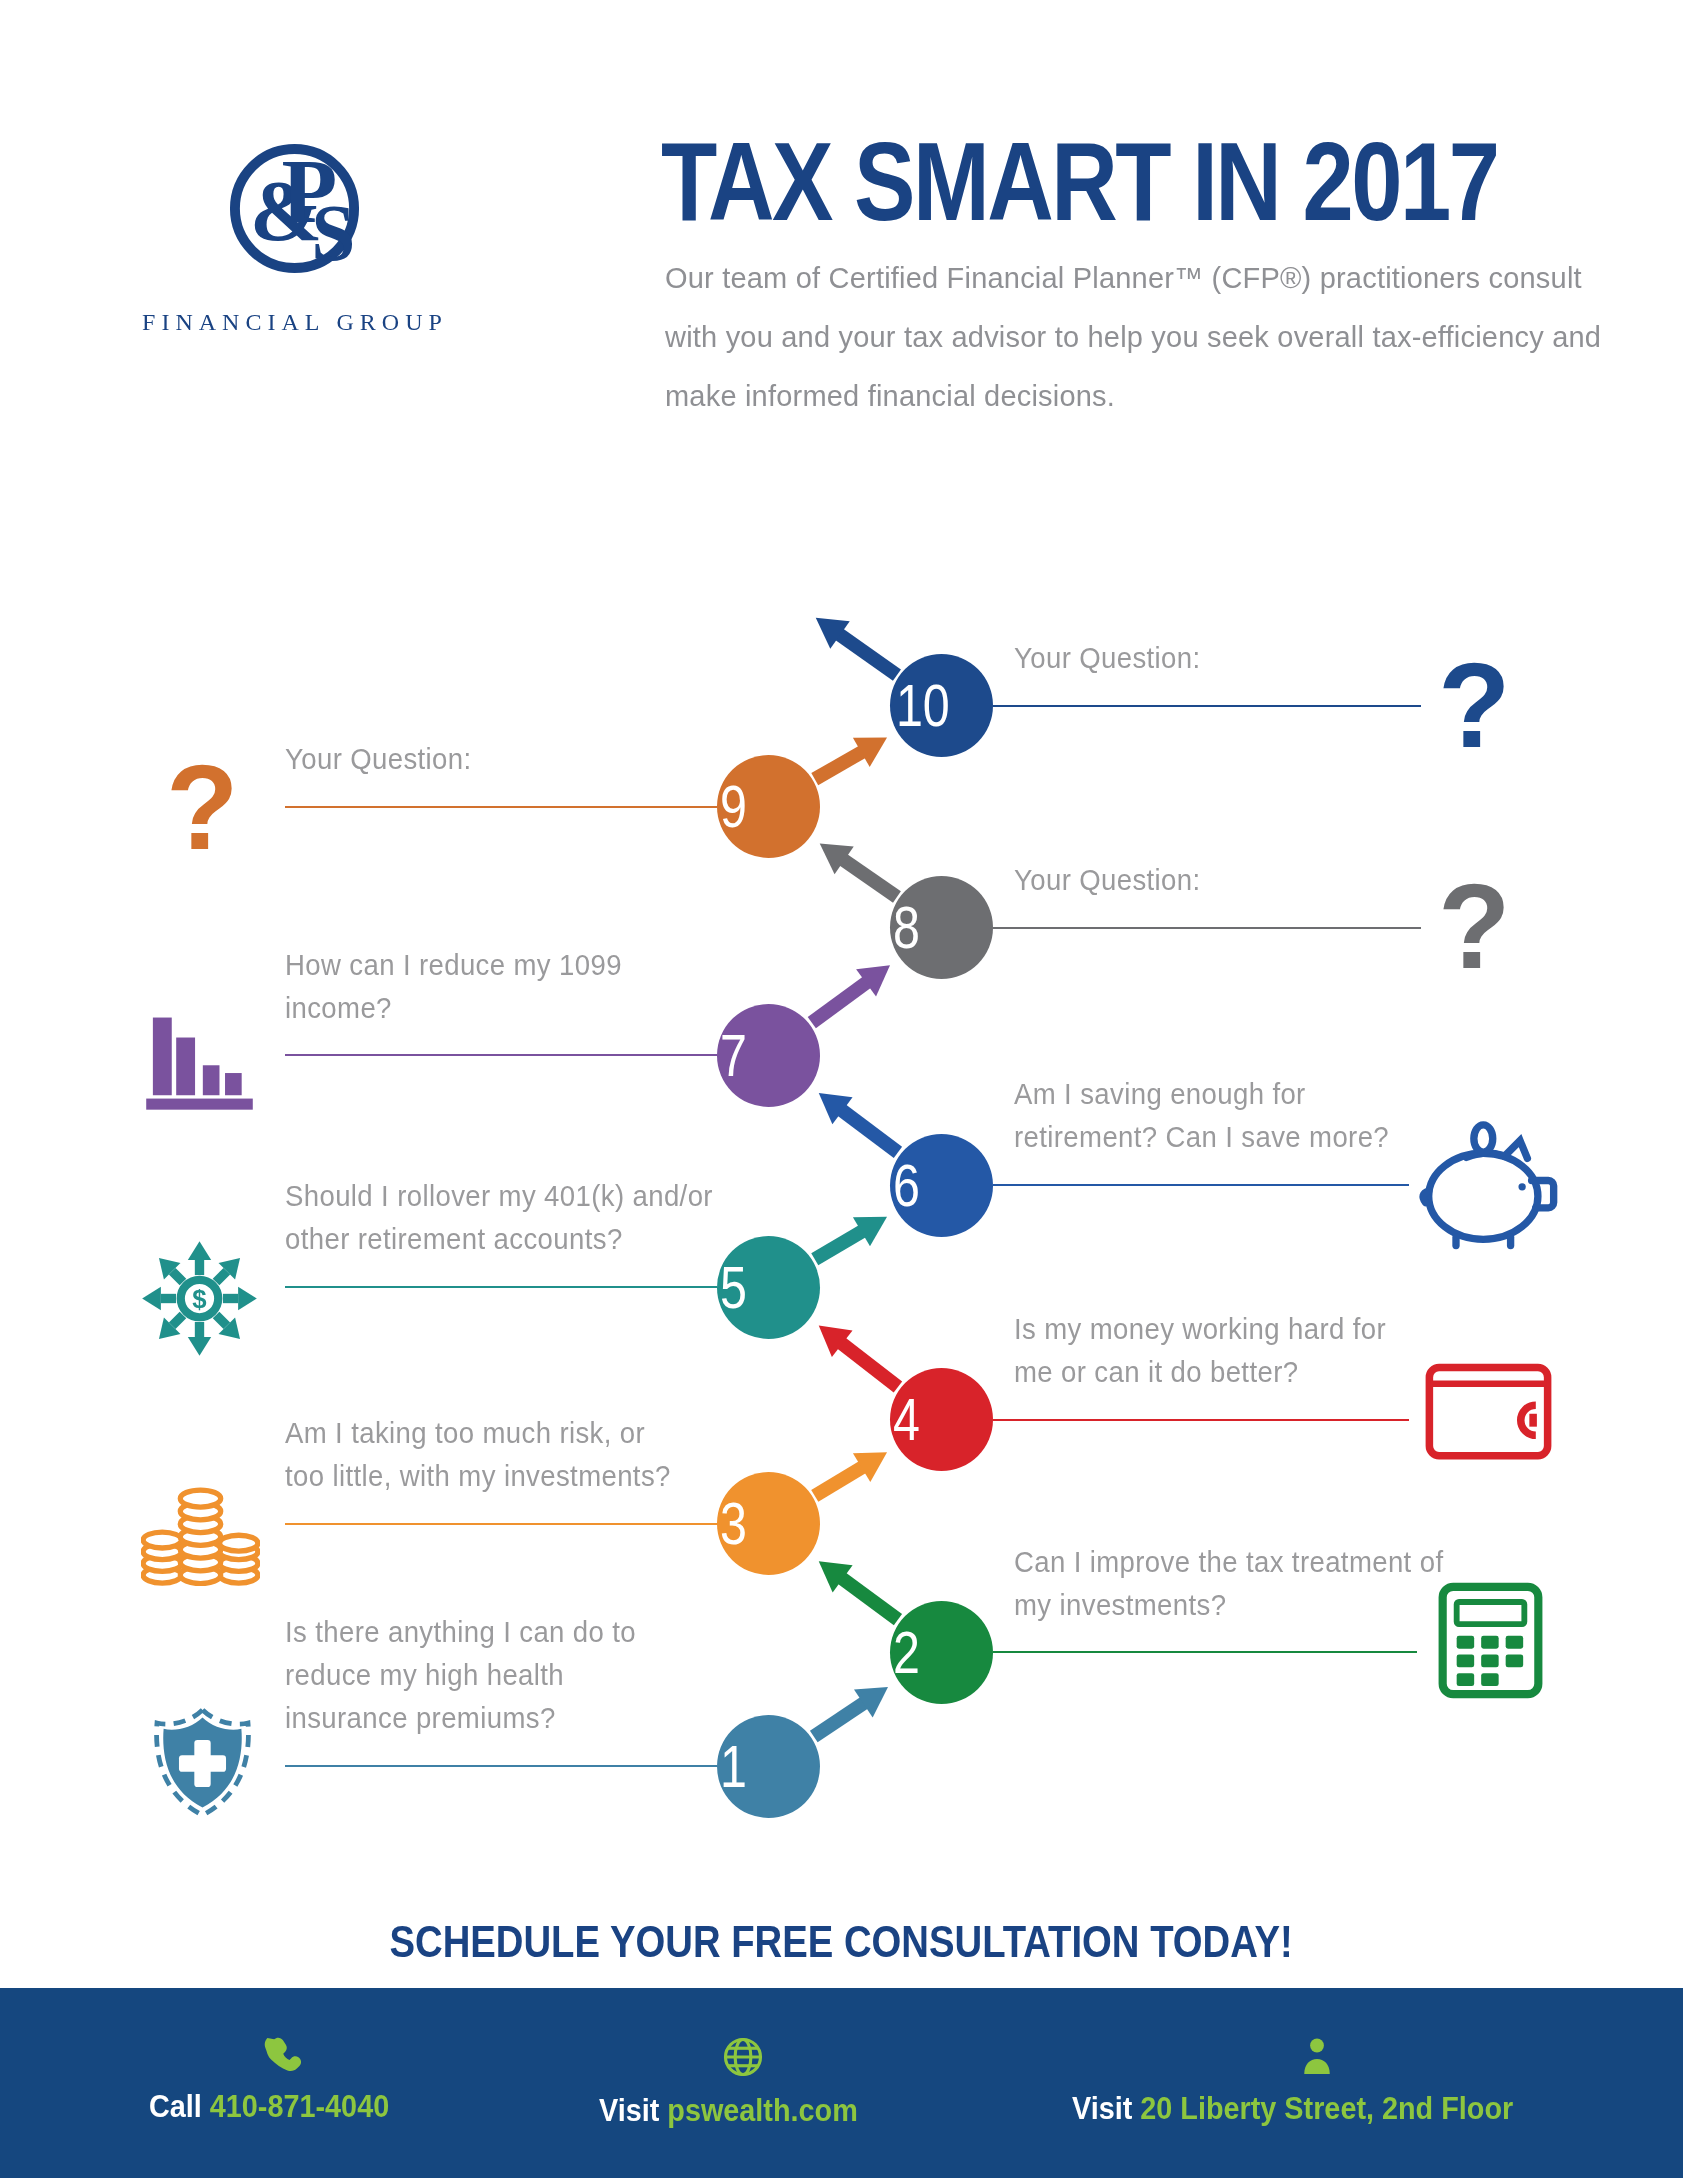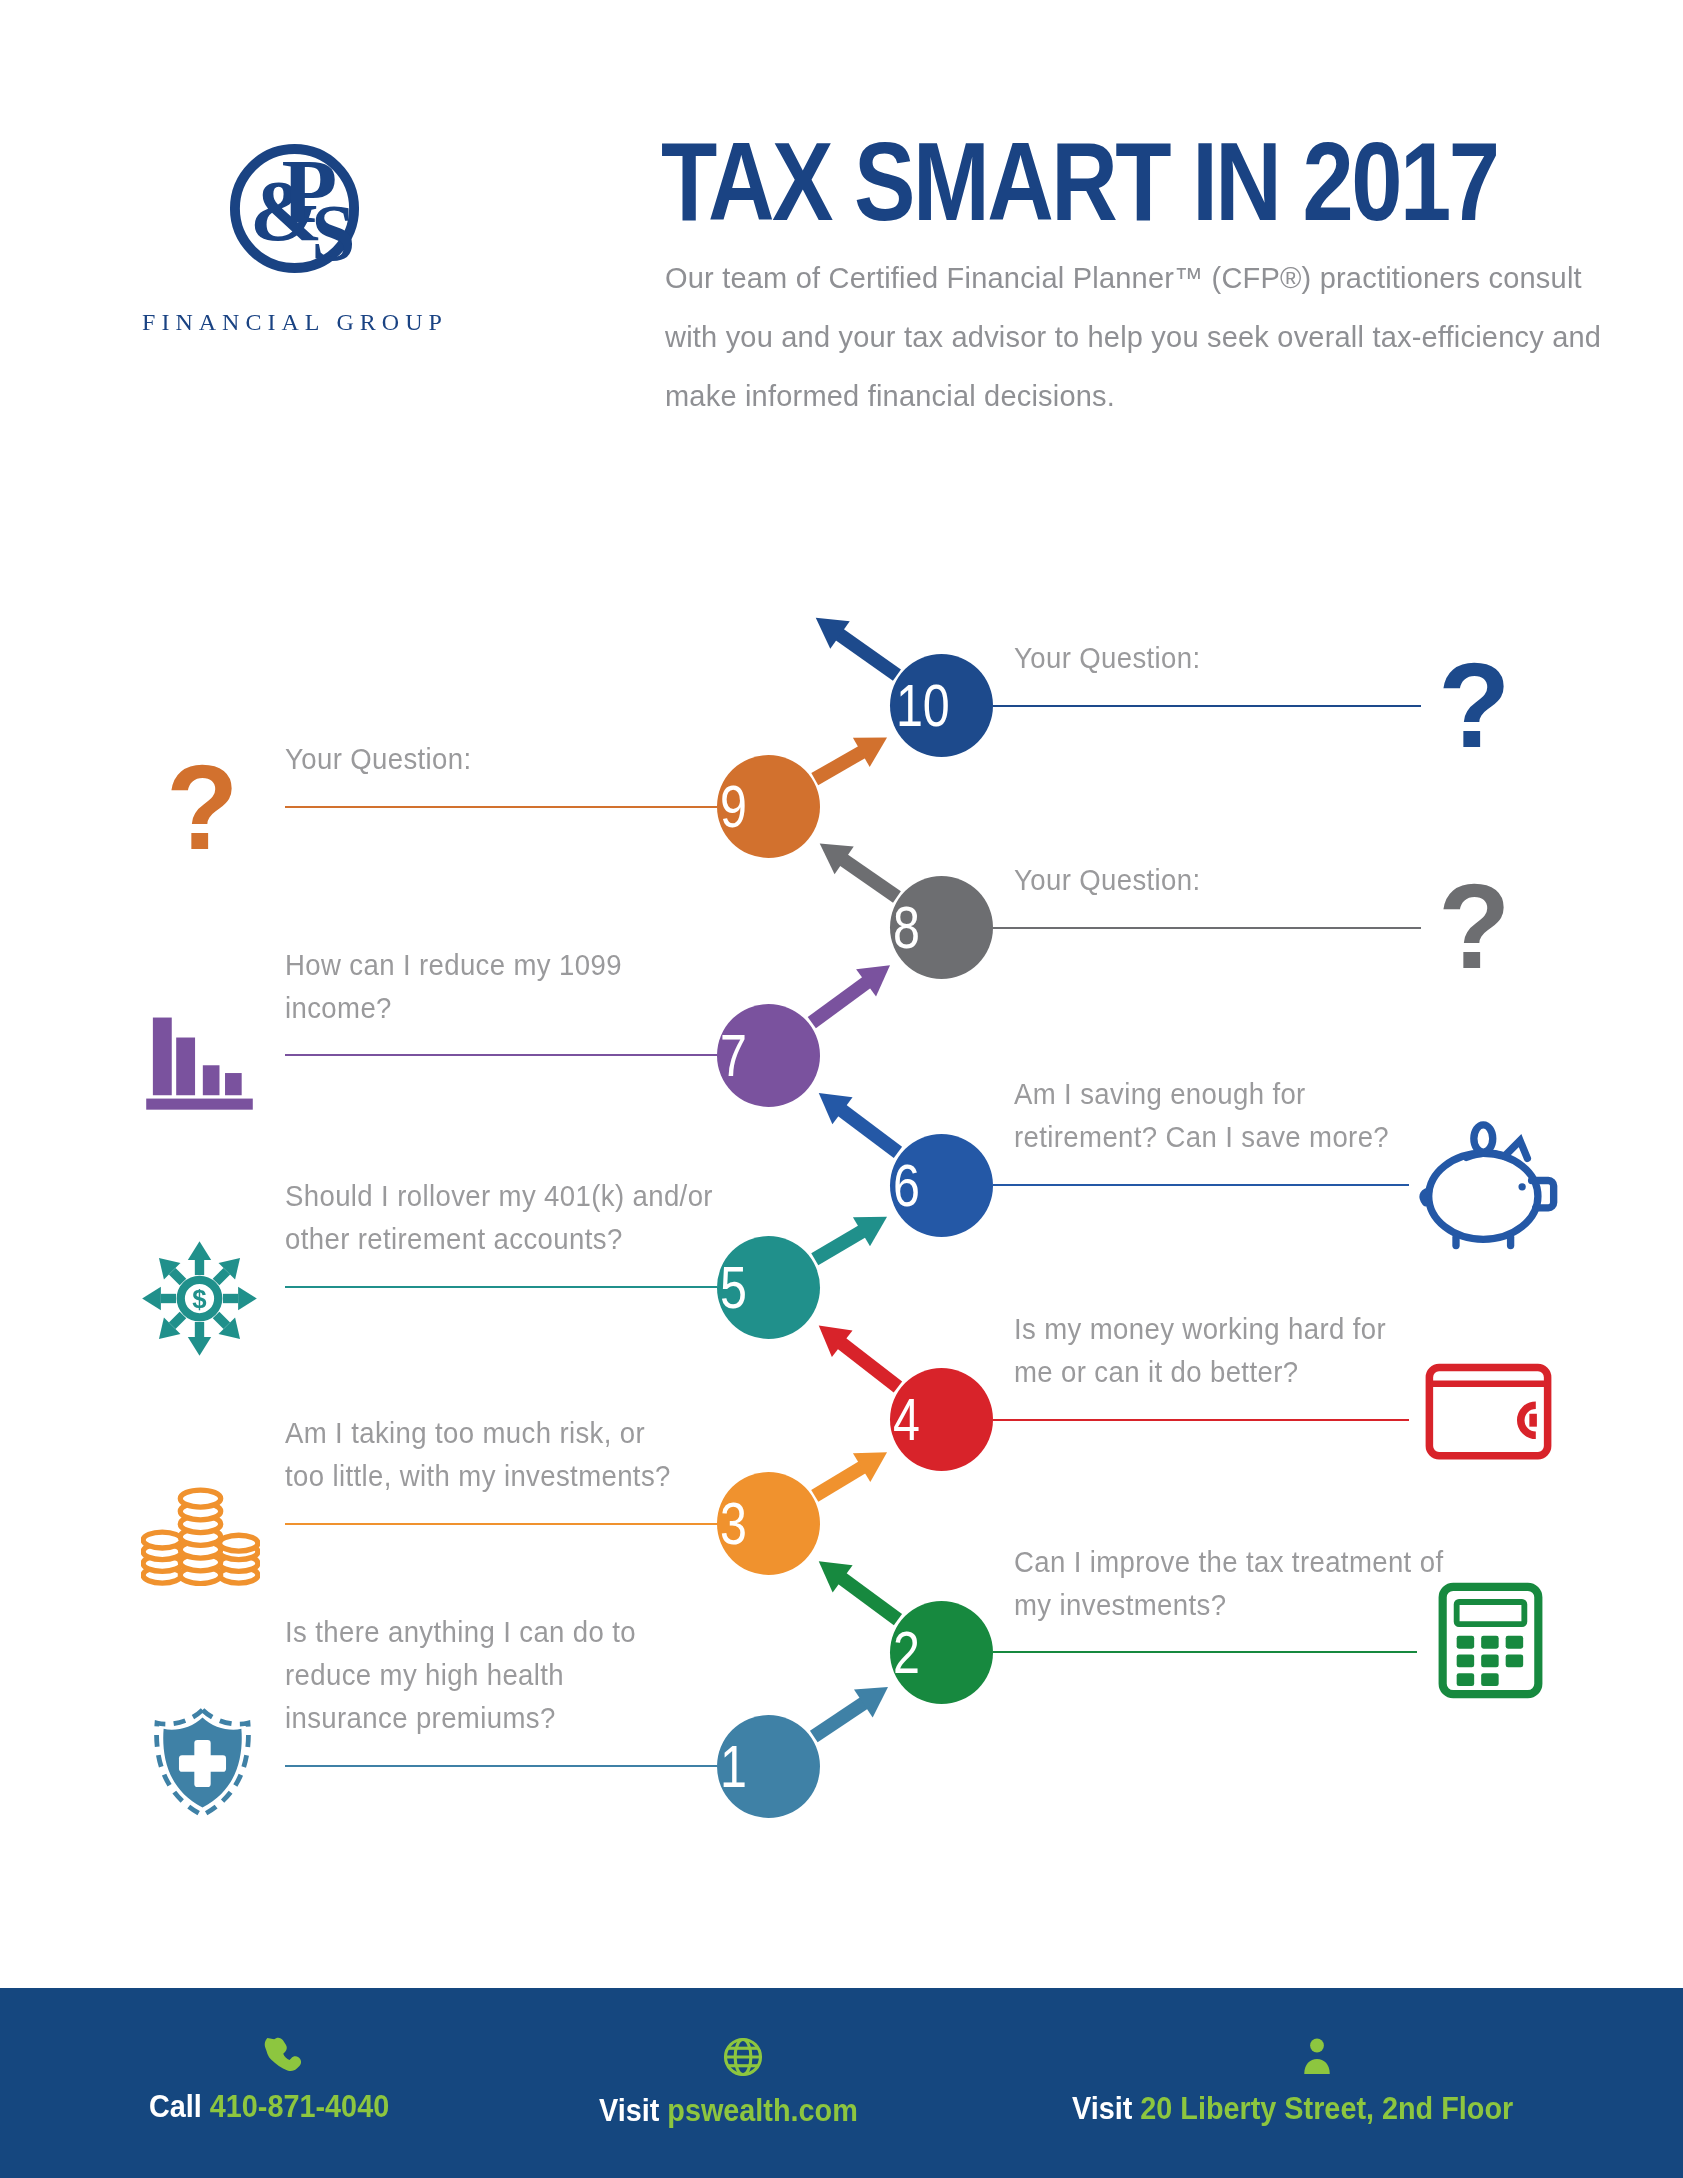--- a/index.html
+++ b/index.html
@@ -276,20 +276,21 @@
     <svg class="q-icon" style="left:141px;top:1695px;" width="123" height="133" viewBox="0 0 120 130">
       <path d="M60 22 C 50 32 33 36 22 33 C 20 58 25 92 60 110 C 95 92 100 58 98 33 C 87 36 70 32 60 22 Z" fill="#3f81a6"></path>
       <g fill="#ffffff">
         <rect x="52" y="44" width="16" height="46" rx="3"></rect>
         <rect x="37" y="59" width="46" height="16" rx="3"></rect>
       </g>
       <path d="M60 22 C 50 32 33 36 22 33 C 20 58 25 92 60 110 C 95 92 100 58 98 33 C 87 36 70 32 60 22 Z" fill="none" stroke="#3f81a6" stroke-width="4" stroke-dasharray="10 7" transform="translate(60,66) scale(1.17) translate(-60,-66)"></path>
     </svg>
   </div>
 
+  <div class="cta"><span>SCHEDULE YOUR FREE CONSULTATION TODAY!</span></div>
 
   <div class="footer">
     <div class="footer-item" style="left:149px;">
       <svg width="38" height="38" viewBox="0 0 24 24">
         <path fill="#8dc63f" d="M7.7 2.3c1.8-1.8 4.6-1.4 6 .7l2 3c1 1.6.8 3.6-.6 4.9l-1.2 1.2c.6 1.8 2.5 3.7 4.3 4.3l1.2-1.2c1.3-1.4 3.3-1.6 4.9-.6l-1.4-.9 1.4.9c2.1 1.4 2.5 4.2.7 6l-1.6 1.6c-1.7 1.7-4.3 2.3-6.6 1.4-4.1-1.6-8-4.3-10.9-7.2S3.2 12.1 1.6 8c-.9-2.3-.3-4.9 1.4-6.6z" transform="scale(.92)"></path>
       </svg>
       <span class="txt"><span class="footer-label">Call</span>
       <span class="footer-value">410-871-4040</span></span>
     </div>
     <div class="footer-item" style="left:599px;">

